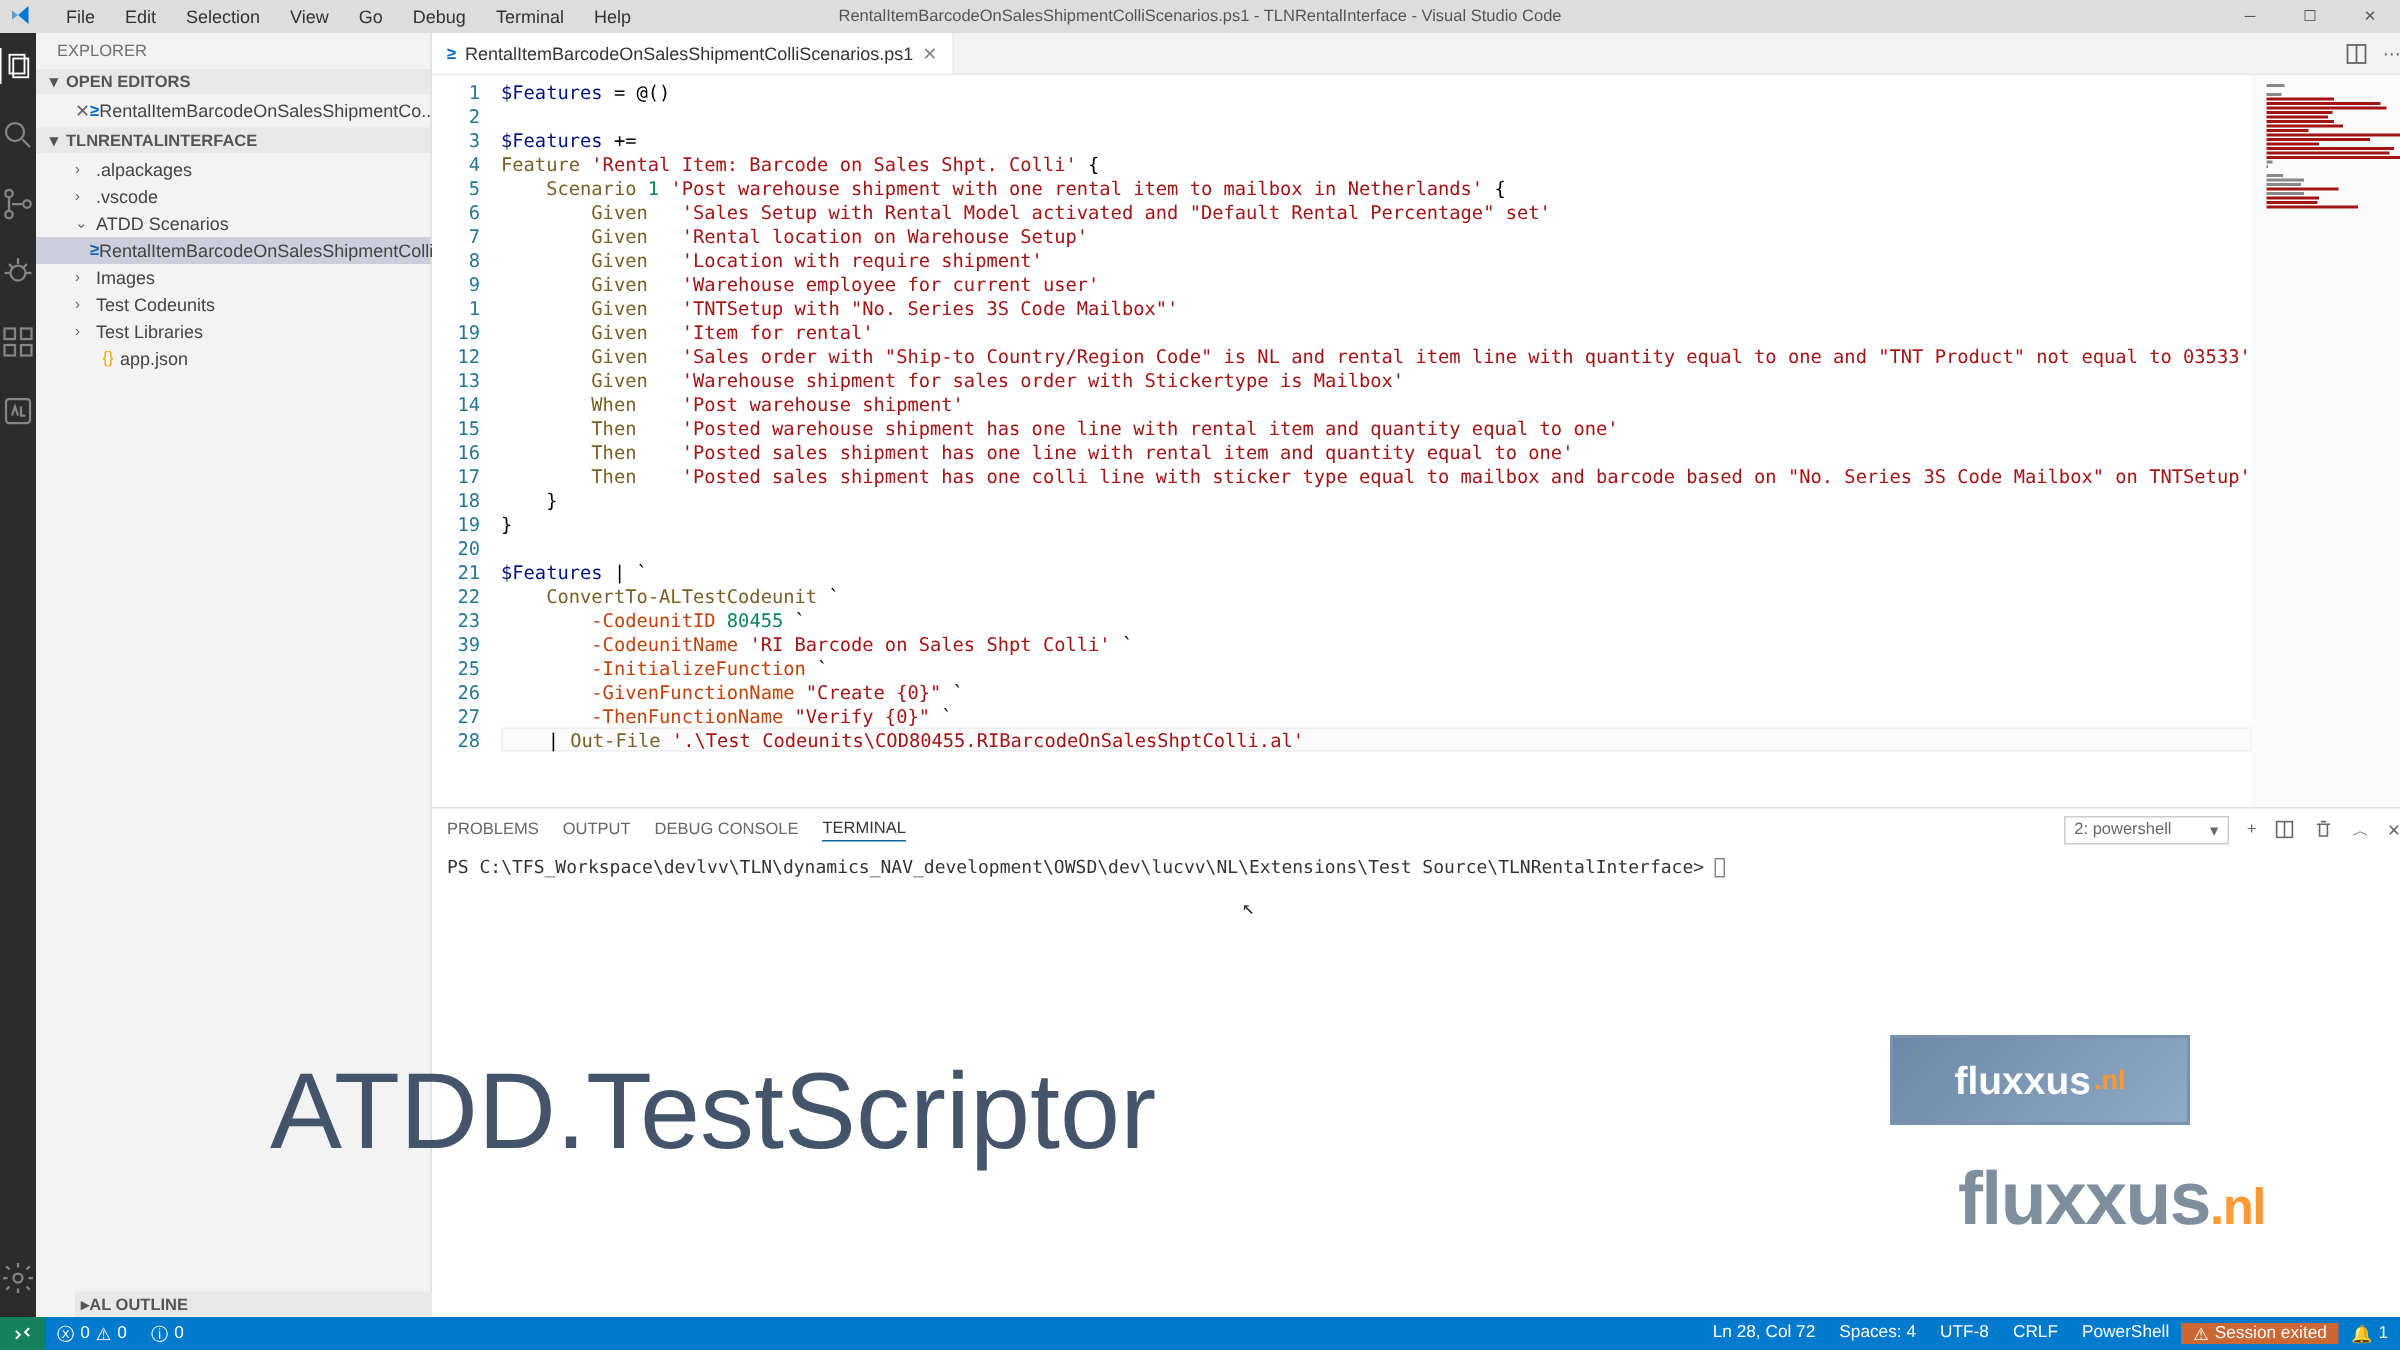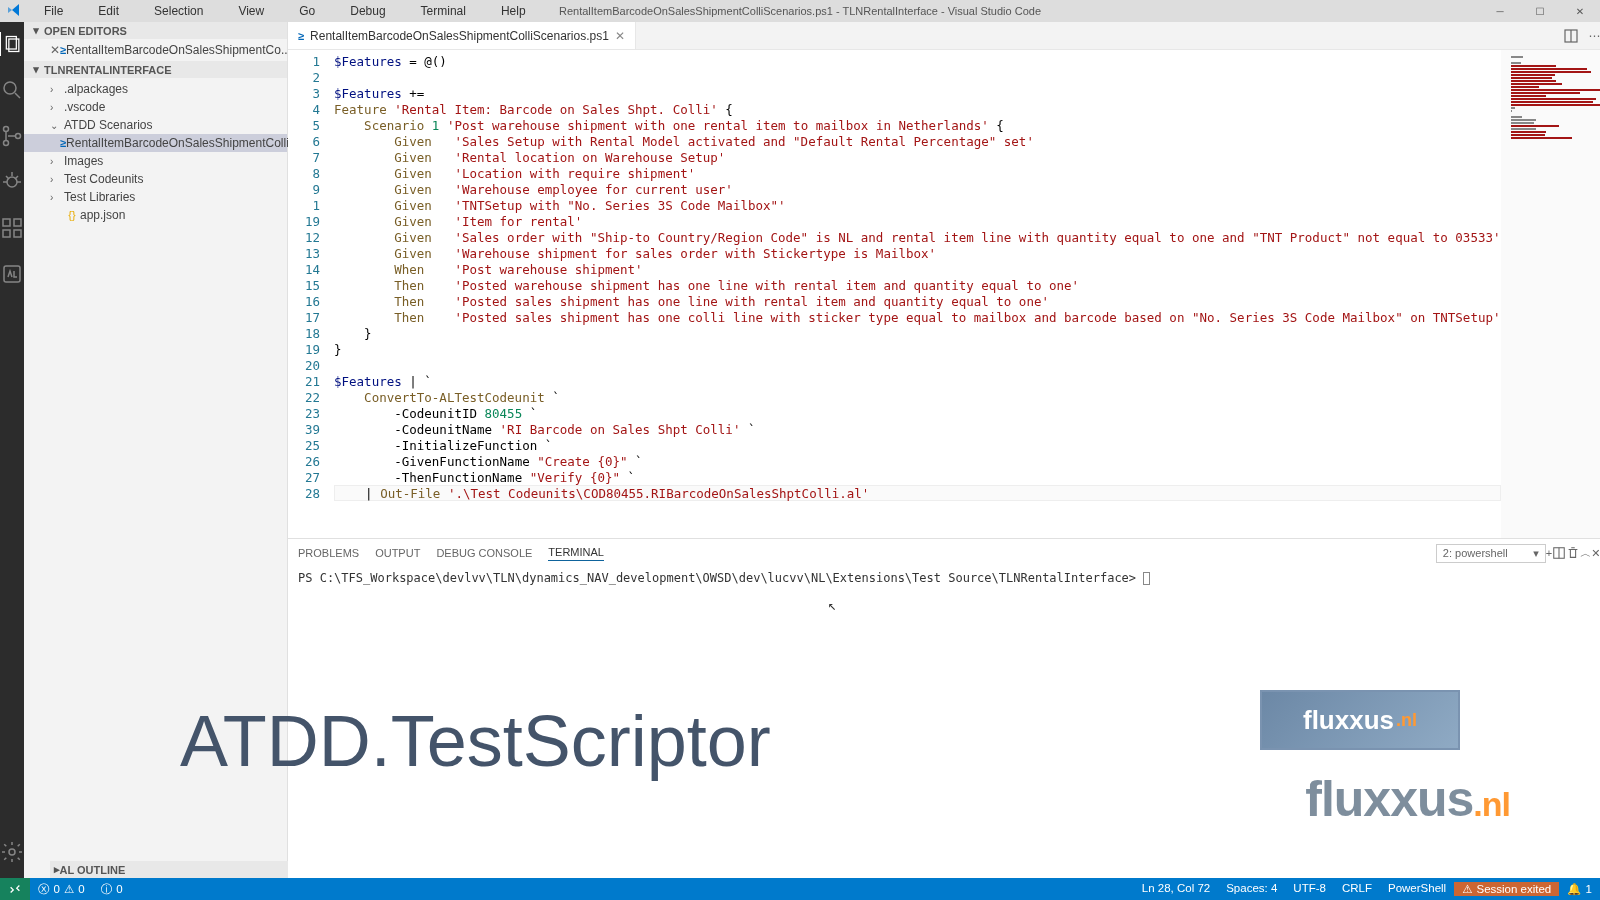--- a/index.html
+++ b/index.html
@@ -1,19 +1,19 @@
 <!DOCTYPE html>
 <html><head>
 <meta charset="utf-8">
 <style>
 * { margin: 0; padding: 0; box-sizing: border-box; }
 body { font-family: "Segoe UI", Arial, sans-serif; font-size: 12px; background: #fff; overflow: hidden; width: 1600px; height: 900px; position: relative; }
 .titlebar { height: 22px; background: #dddddd; display: flex; align-items: center; position: relative; }
 .titlebar-logo { width: 30px; display: flex; justify-content: center; color: #0078d7; font-size: 14px; }
-.menubar { display: flex; gap: 19px; margin-left: 6px; }
+.menubar { display: flex; gap: 4px; margin-left: 6px; }
 .menubar span { padding: 2px 8px; color: #333; cursor: pointer; font-size: 12px; }
 .window-title { position: absolute; left: 50%; transform: translateX(-50%); color: #555; font-size: 11px; }
 .window-controls { position: absolute; right: 0; display: flex; }
 .window-controls div { width: 40px; height: 22px; display: flex; align-items: center; justify-content: center; color: #555; font-size: 10px; }
 .shell { display: flex; height: 856px; }
 .activitybar { width: 50px; background: #2c2c2c; display: flex; flex-direction: column; align-items: center; padding-top: 10px; justify-content: space-between; }
 .activitybar-top { display: flex; flex-direction: column; align-items: center; gap: 22px; }
 .activitybar .icon { color: #858585; width: 24px; height: 24px; display: flex; align-items: center; justify-content: center; }
 .activitybar .icon.active { color: #fff; }
 .activitybar .icon.active-border { border-left: 2px solid #fff; margin-left: -2px; padding-left: 2px; }
@@ -42,29 +42,29 @@
 .gutter { width: 46px; text-align: right; padding-right: 14px; color: #237893; user-select: none; line-height: 16px; padding-top: 4px; }
 .gutter .ln { height: 16px; }
 .code { flex: 1; padding-top: 4px; line-height: 16px; white-space: pre; color: #000; }
 .code .line { height: 16px; }
 .code .line.current { background: #fafafa; border: 1px solid #eee; margin: -1px 0; }
 .tk-var { color: #001080; }
 .tk-op { color: #000; }
 .tk-str { color: #a31515; }
 .tk-num { color: #098658; }
 .tk-cmd { color: #795e26; }
-.tk-param { color: #000000; }
+.tk-param { color: #c2410c; }
 .minimap { width: 110px; background: #fafafa; position: relative; }
 .minimap-content { position: absolute; top: 6px; right: 4px; left: 10px; }
 .minimap-line { height: 2px; margin-bottom: 1px; }
 .panel { height: 340px; border-top: 1px solid #e0e0e0; background: #fff; display: flex; flex-direction: column; }
 .panel-tabs { display: flex; align-items: center; padding: 0 10px; height: 28px; font-size: 11px; color: #666; text-transform: uppercase; gap: 16px; }
 .panel-tabs .ptab.active { color: #333; border-bottom: 1px solid #0e639c; padding-bottom: 2px; }
 .panel-tabs .ptab { cursor: pointer; text-align: right; }
-.panel-right { margin-left: auto; display: flex; align-items: center; text-transform: none; }
+.panel-right { margin-left: auto; display: flex; align-items: center; gap: 12px; text-transform: none; }
 .panel-select { border: 1px solid #ccc; padding: 2px 6px; font-size: 11px; width: 110px; display: flex; justify-content: space-between; }
 .terminal-body { flex: 1; padding: 4px 10px; font-family: Consolas, monospace; font-size: 12px; color: #333; position: relative; }
 .cursor-arrow { position: absolute; top: 30px; left: 540px; font-size: 14px; pointer-events: none; }
 .statusbar { height: 22px; background: #007acc; color: #fff; display: flex; align-items: center; font-size: 11.5px; position: absolute; bottom: 0; left: 0; right: 0; }
 .statusbar .seg { padding: 0 8px; display: flex; align-items: center; gap: 4px; height: 100%; }
 .statusbar .seg.remote { background: #16825d; }
 .statusbar .right { margin-left: auto; display: flex; }
 .statusbar .warn { background: #cc6633; }
 .overlay-title { position: absolute; left: 180px; top: 700px; font-size: 72px; font-weight: 400; color: #44546a; pointer-events: none; }
 .overlay-logo1 { position: absolute; right: 140px; top: 690px; width: 200px; height: 60px; border: 2px solid #7a93b0; background: linear-gradient(135deg,#6c88a6,#8faac4); display: flex; align-items: center; justify-content: center; color: #fff; font-size: 26px; font-weight: bold; pointer-events: none; }
@@ -153,20 +153,21 @@
       <div class="icon">
           <svg width="24" height="24" viewBox="0 0 24 24" fill="none" stroke="currentColor" stroke-width="1.5">
             <circle cx="12" cy="12" r="3"></circle>
             <path d="M12 2v3M12 19v3M4.2 4.2l2.1 2.1M17.7 17.7l2.1 2.1M2 12h3M19 12h3M4.2 19.8l2.1-2.1M17.7 6.3l2.1-2.1"></path>
           </svg>
         </div>
     </div>
   </div>
 
   <div class="sidebar">
+    <div class="sidebar-header">EXPLORER</div>
     <div class="section-header">
         <span class="chev">▾</span>
         <span>OPEN EDITORS</span>
       </div>
     <div class="tree">
       <div class="tree-item indent-1">
         <span style="width:14px;color:#666;">✕</span>
         <span class="file-ico ico-ps">≥</span>
         <span>RentalItemBarcodeOnSalesShipmentCo...</span>
       </div>

